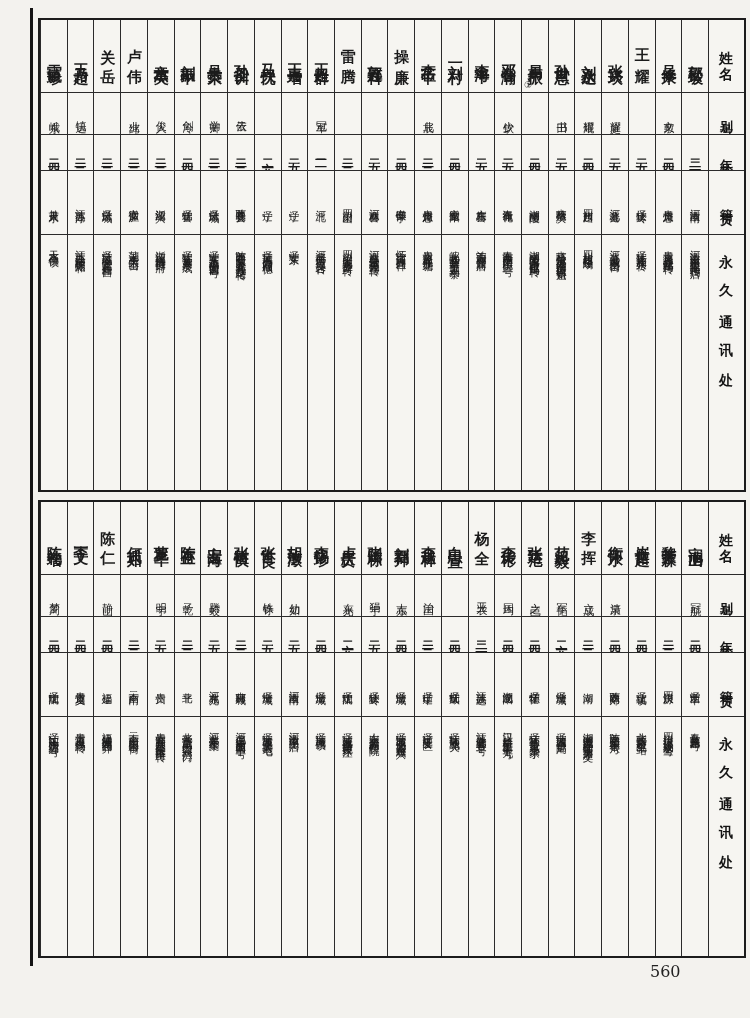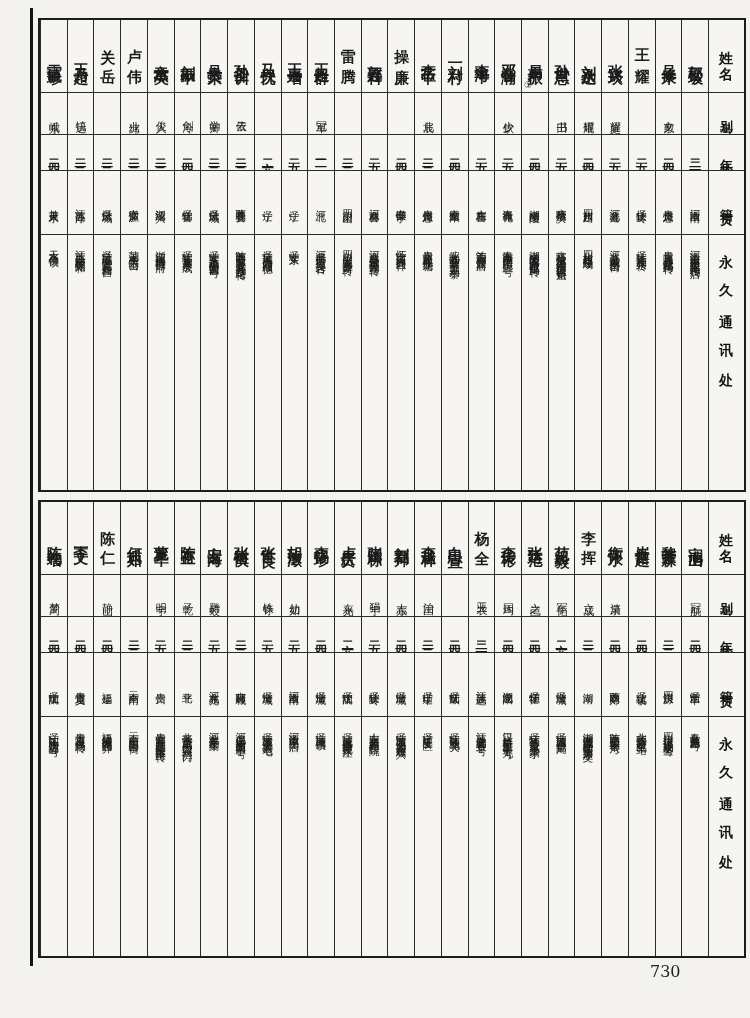--- a/index.html
+++ b/index.html
@@ -945,14 +945,14 @@
           <span class="vtext age">二四</span>
         </div>
         <div class="cell r-origin">
           <span class="vtext origin">辽宁沈阳</span>
         </div>
         <div class="cell r-addr">
           <span class="vtext addr">辽宁沈阳小东边门外一号</span>
         </div>
       </div>
     </div>
-  <div class="page-number">730</div>
+  <div class="page-number">560</div>
 </div>
 
 </body></html>

